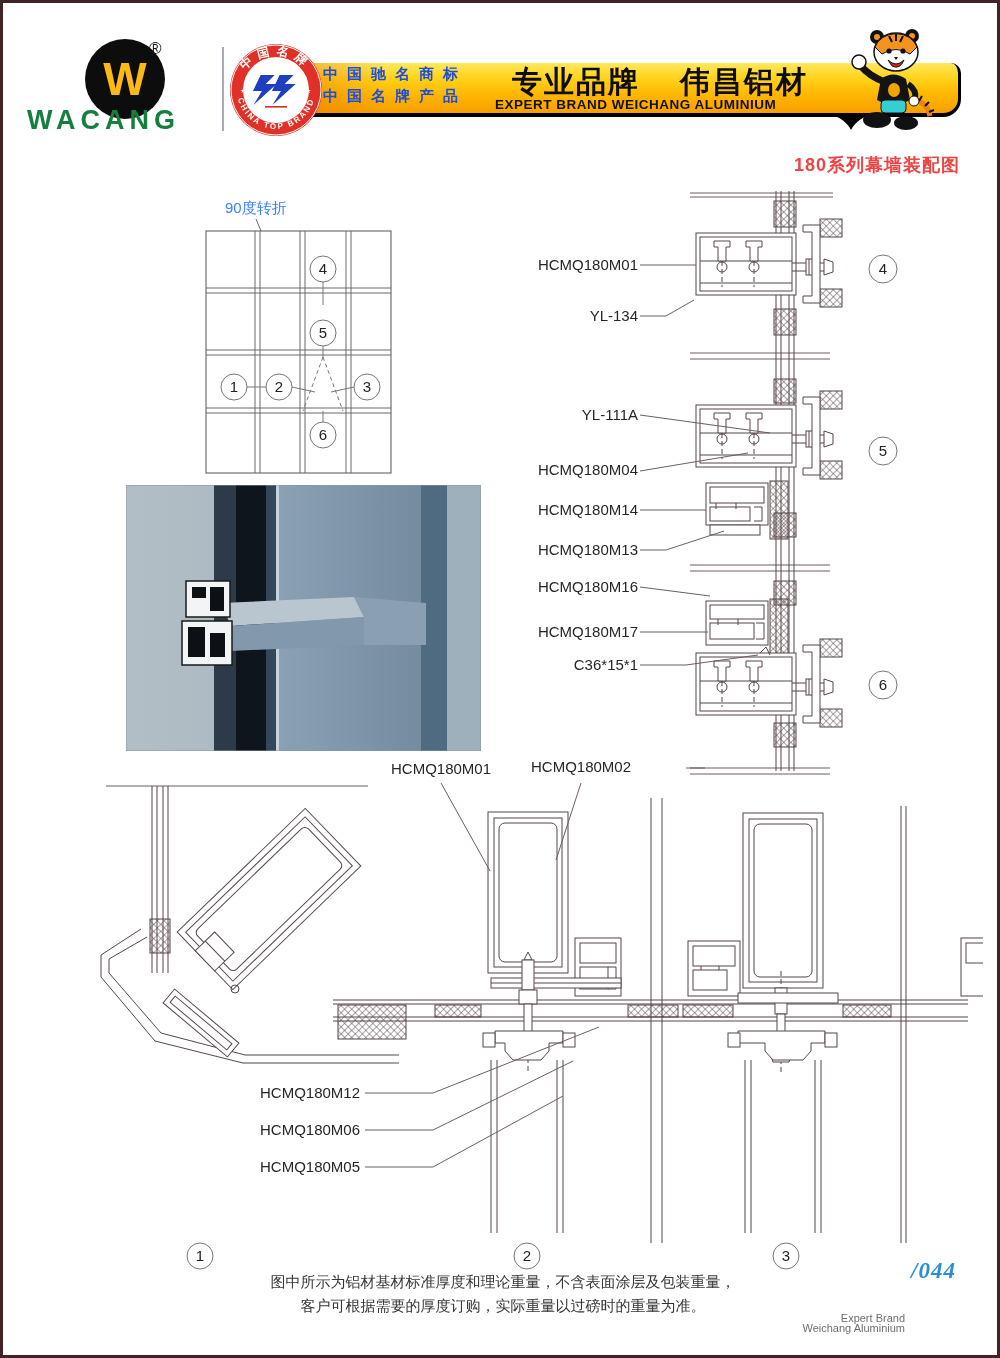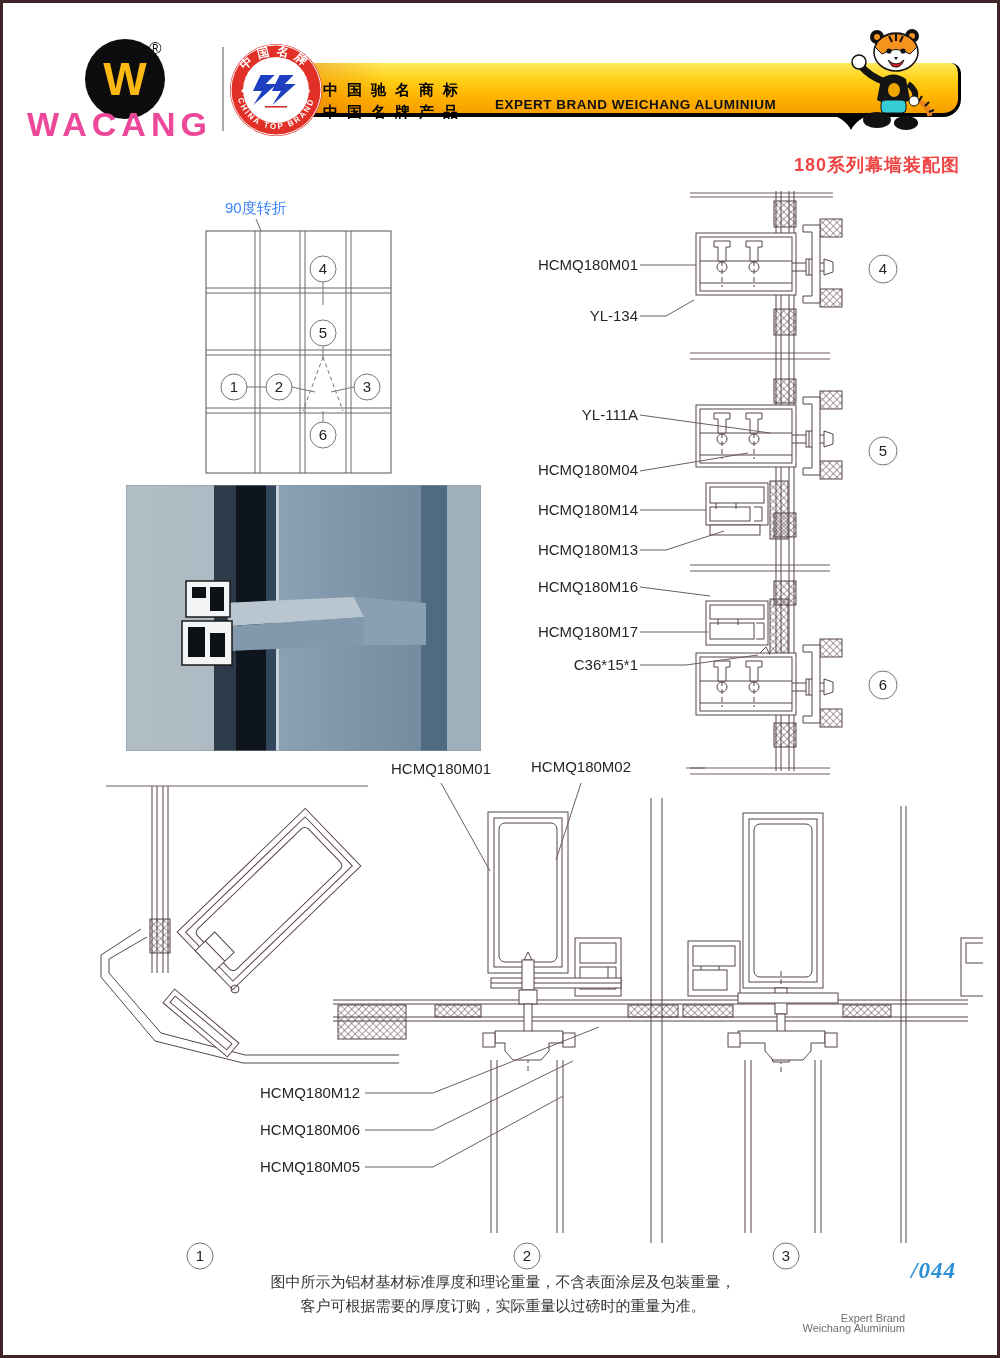--- a/index.html
+++ b/index.html
@@ -2,29 +2,29 @@
 <html><head>
 <meta charset="utf-8">
 <style>
   html,body{margin:0;padding:0;background:#e8e8e8;}
   #page{position:relative;width:1000px;height:1358px;margin:0 auto;background:#ffffff;
         border:3px solid #402428;box-sizing:border-box;overflow:hidden;
         font-family:"Liberation Sans","DejaVu Sans",sans-serif;}
   .abs{position:absolute;}
   
   #logo-wrap{left:20px;top:30px;width:200px;height:105px;}
-  #logo-text{left:24px;top:102px;width:196px;font-size:34px;font-weight:800;letter-spacing:5px;color:#ec4899;}
+  #logo-text{left:24px;top:102px;width:196px;font-size:27px;font-weight:800;letter-spacing:5px;color:#15803d;}
   #reg-mark{left:146px;top:36px;font-size:17px;color:#141414;}
   #divider{left:219px;top:44px;width:2px;height:84px;background:#a9a9b0;}
   #banner{left:292px;top:60px;width:663px;height:50px;z-index:1;
           background:linear-gradient(180deg,#ffe95e 0%,#ffd118 32%,#ffb300 68%,#f79e00 100%);
           border-bottom:4px solid #000;border-right:3px solid #000;border-radius:3px 10px 18px 0;}
   #banner::before{content:"";position:absolute;left:0;top:0;bottom:0;width:90px;
           background:linear-gradient(90deg,rgba(225,110,0,.45),rgba(225,110,0,0));}
-  #banner-cn{left:320px;top:76px;width:175px;z-index:2;color:#000000;font-weight:bold;
+  #banner-cn{left:320px;top:60px;width:175px;z-index:2;color:#1d4ed8;font-weight:bold;
              font-size:15px;letter-spacing:9px;line-height:22px;white-space:nowrap;}
   #banner-main{left:492px;top:59px;width:330px;z-index:2;text-align:center;color:#0d0d0d;
                font-size:30px;font-weight:900;letter-spacing:2px;white-space:nowrap;}
   #banner-main .gap{display:inline-block;width:40px;}
   #banner-sub{left:492px;top:94px;width:330px;z-index:2;color:#111;
               font-size:13.5px;font-weight:700;letter-spacing:.5px;white-space:nowrap;}
   #badge{left:226px;top:40px;z-index:3;}
   #tiger{left:838px;top:24px;z-index:3;}
   #notch{left:824px;top:111px;z-index:2;}
   
@@ -53,20 +53,23 @@
   <div class="abs" id="logo-text">WACANG</div>
   <div class="abs" id="divider"></div>
 
   <div class="abs" id="banner"></div>
   <svg class="abs" id="notch" width="48" height="17" viewBox="0 0 48 17">
     <path d="M0,0 H48 C36,2 28,8 24,16 C20,8 12,2 0,0 Z" fill="#000"></path>
   </svg>
   <div class="abs" id="banner-cn">
     <div>中国驰名商标</div>
     <div>中国名牌产品</div>
+  </div>
+  <div class="abs" id="banner-main">
+    <span>专业品牌</span><span class="gap"></span><span>伟昌铝材</span>
   </div>
   <div class="abs" id="banner-sub">EXPERT BRAND WEICHANG ALUMINIUM</div>
 
   <svg class="abs" id="badge" width="94" height="94" viewBox="0 0 94 94">
     <circle cx="47" cy="47" r="46" fill="#e03028"></circle>
     <circle cx="47" cy="47" r="45" fill="none" stroke="#fff" stroke-width="1"></circle>
     <circle cx="47" cy="47" r="33" fill="#ffffff"></circle>
     <defs>
       <path id="arcTop" d="M 9,50 A 38,38 0 0 1 85,50"></path>
       <path id="arcBot" d="M 8,47 A 39,39 0 0 0 86,47"></path>

